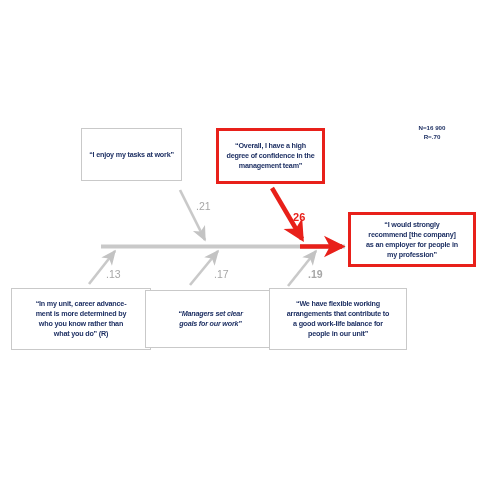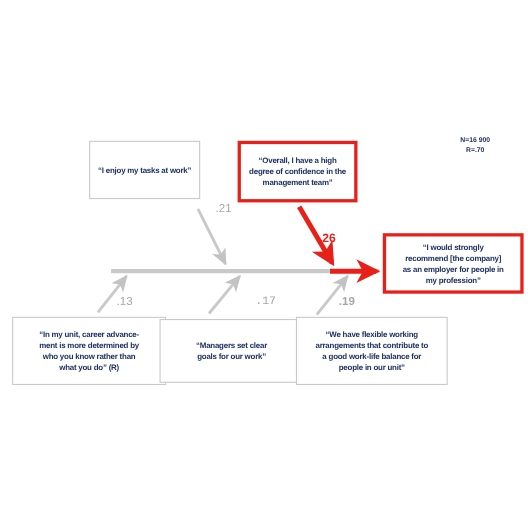--- a/index.html
+++ b/index.html
@@ -125,38 +125,38 @@
 my profession”</span>
   </div>
 
   <div class="node gray" style="left:11px; top:288px; width:140px; height:62px;">
     <span class="txt">“In my unit, career advance-
 ment is more determined by
 who you know rather than
 what you do” (R)</span>
   </div>
 
-  <div class="node gray" style="left:145px; top:290px; width:131px; height:58px;">
+  <div class="node gray" style="left:145px; top:290px; width:131px; height:58px;font-style:italic;">
     <span class="txt">“Managers set clear
 goals for our work”</span>
   </div>
 
   <div class="node gray" style="left:269px; top:288px; width:138px; height:62px;">
     <span class="txt">“We have flexible working
 arrangements that contribute to
 a good work-life balance for
 people in our unit”</span>
   </div>
 
   <div class="coef" style="left:106px; top:268px;">.13</div>
 
-  <div class="coef" style="left:232px; top:268px;font-family:Liberation Mono, monospace;">.17</div>
+  <div class="coef" style="left:214px; top:268px;">.17</div>
 
   <div class="coef" style="left:308px; top:268px;font-weight:bold;">.19</div>
 
-  <div class="coef" style="left:196px; top:184px;">.21</div>
+  <div class="coef" style="left:196px; top:200px;">.21</div>
 
   <div class="coef accent" style="left:290px; top:199px;">.26</div>
 
   <div class="stats" style="left:400px; top:124px; width:64px;">N=16 900
 R=.70</div>
 
 </div>
 
 </body></html>

